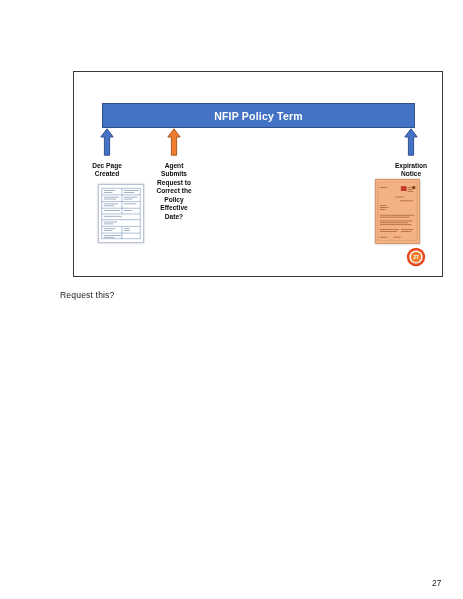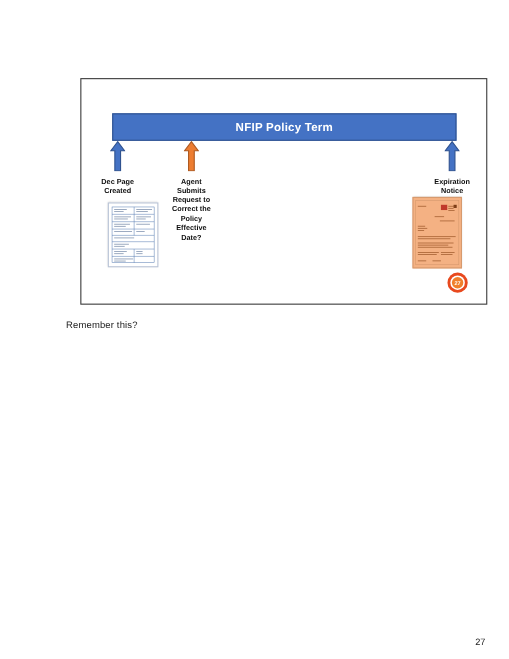--- a/index.html
+++ b/index.html
@@ -263,15 +263,15 @@
     <svg viewBox="0 0 20 20" xmlns="http://www.w3.org/2000/svg">
       <circle cx="10" cy="10" r="9.2" fill="#E8491E"></circle>
       <circle cx="10" cy="10" r="6.6" fill="#ffffff"></circle>
       <circle cx="10" cy="10" r="5.2" fill="#F07F2B"></circle>
       <text x="10" y="12.2" text-anchor="middle" font-family="Liberation Sans, sans-serif" font-size="5" font-weight="bold" fill="#ffffff">27</text>
     </svg>
   </div>
 
 </div>
 
-<div class="caption">Remember this?</div>
+<div class="caption">Request this?</div>
 
 <div class="page-number">27</div>
 
 </body></html>

